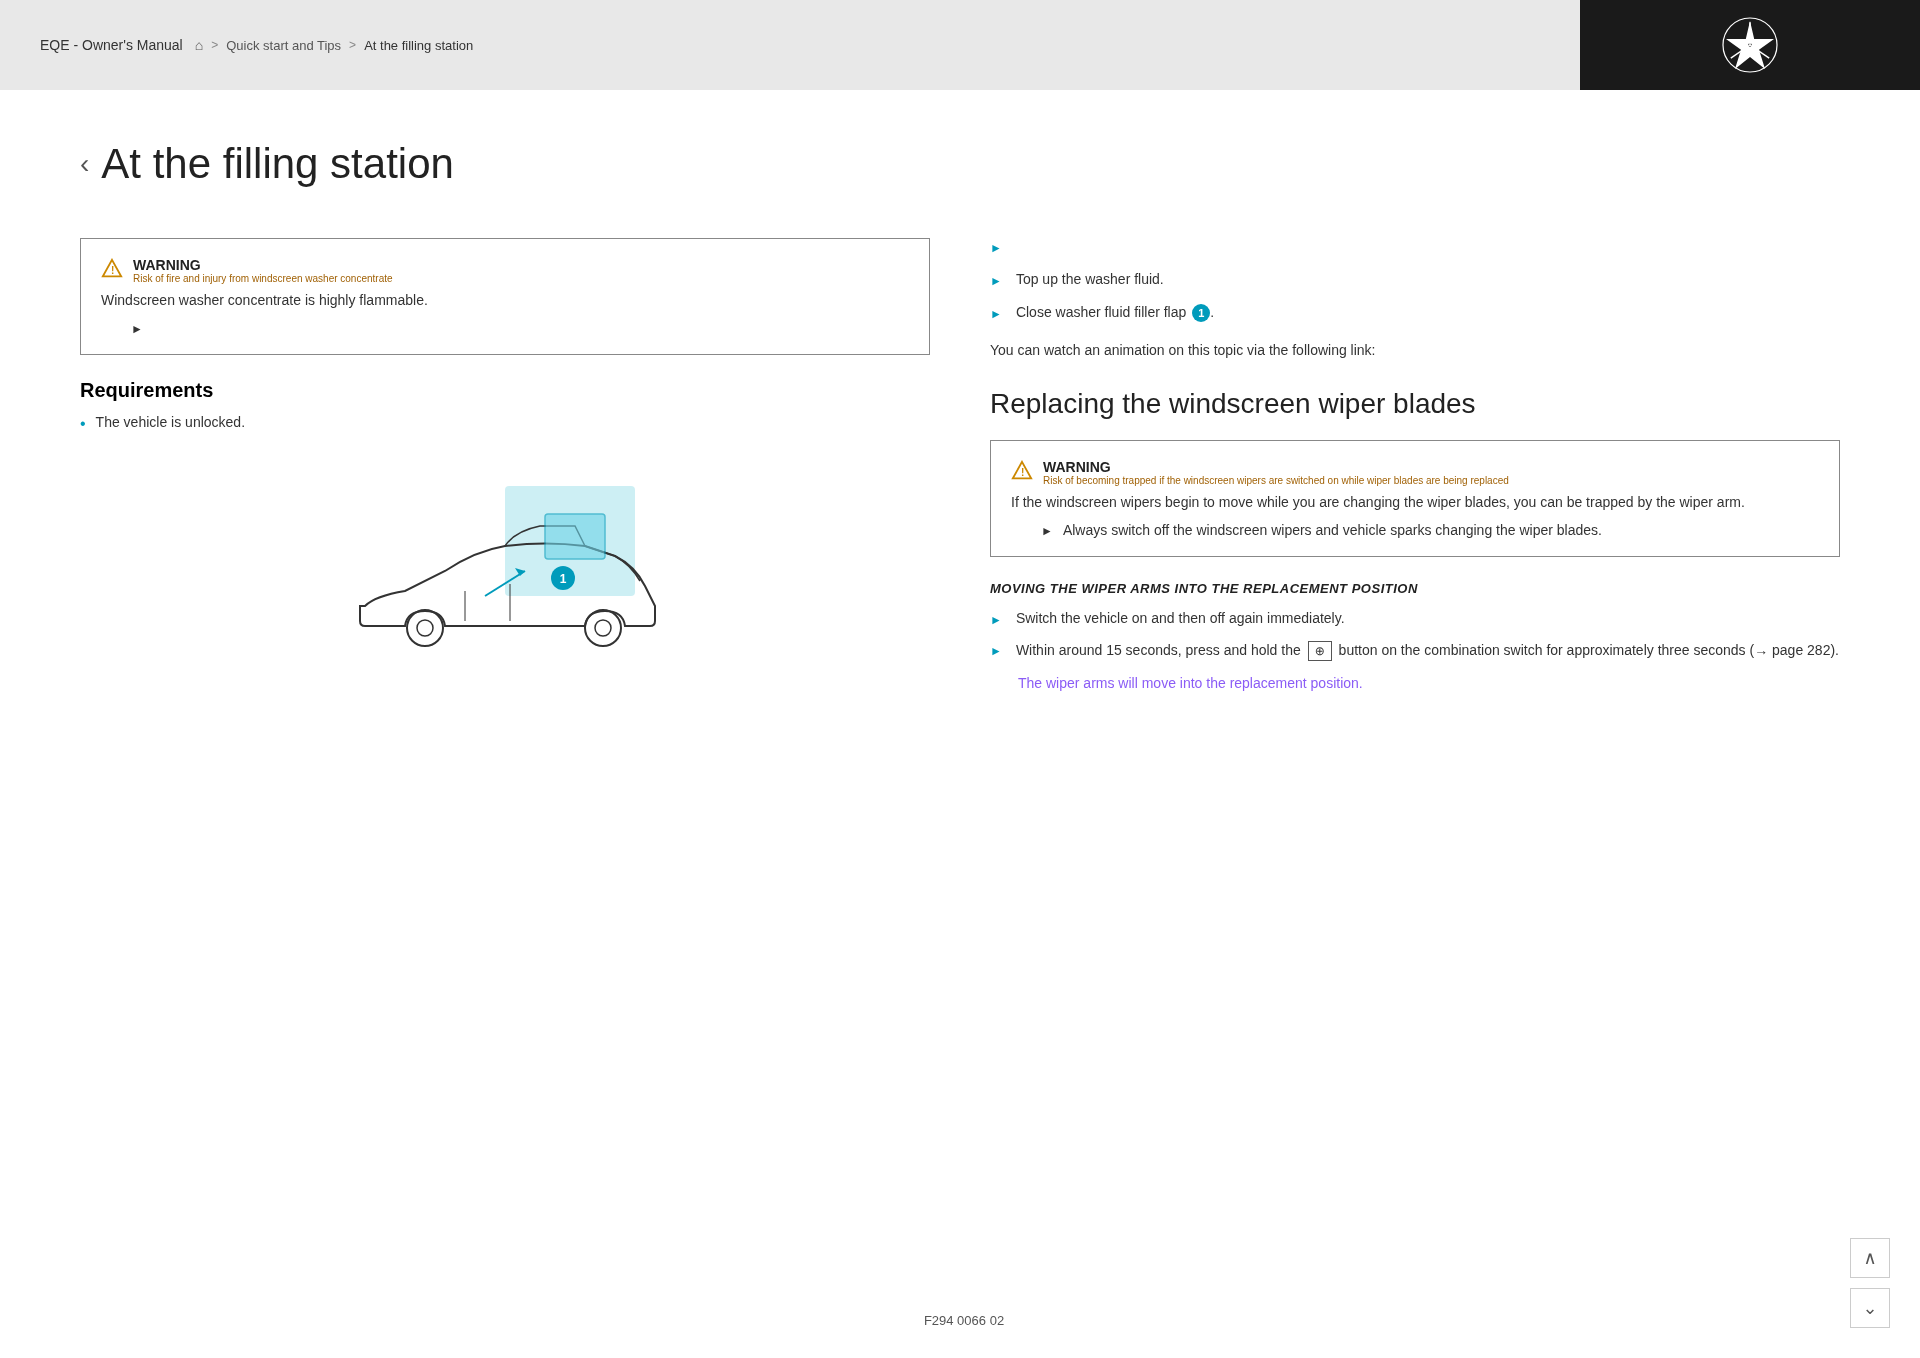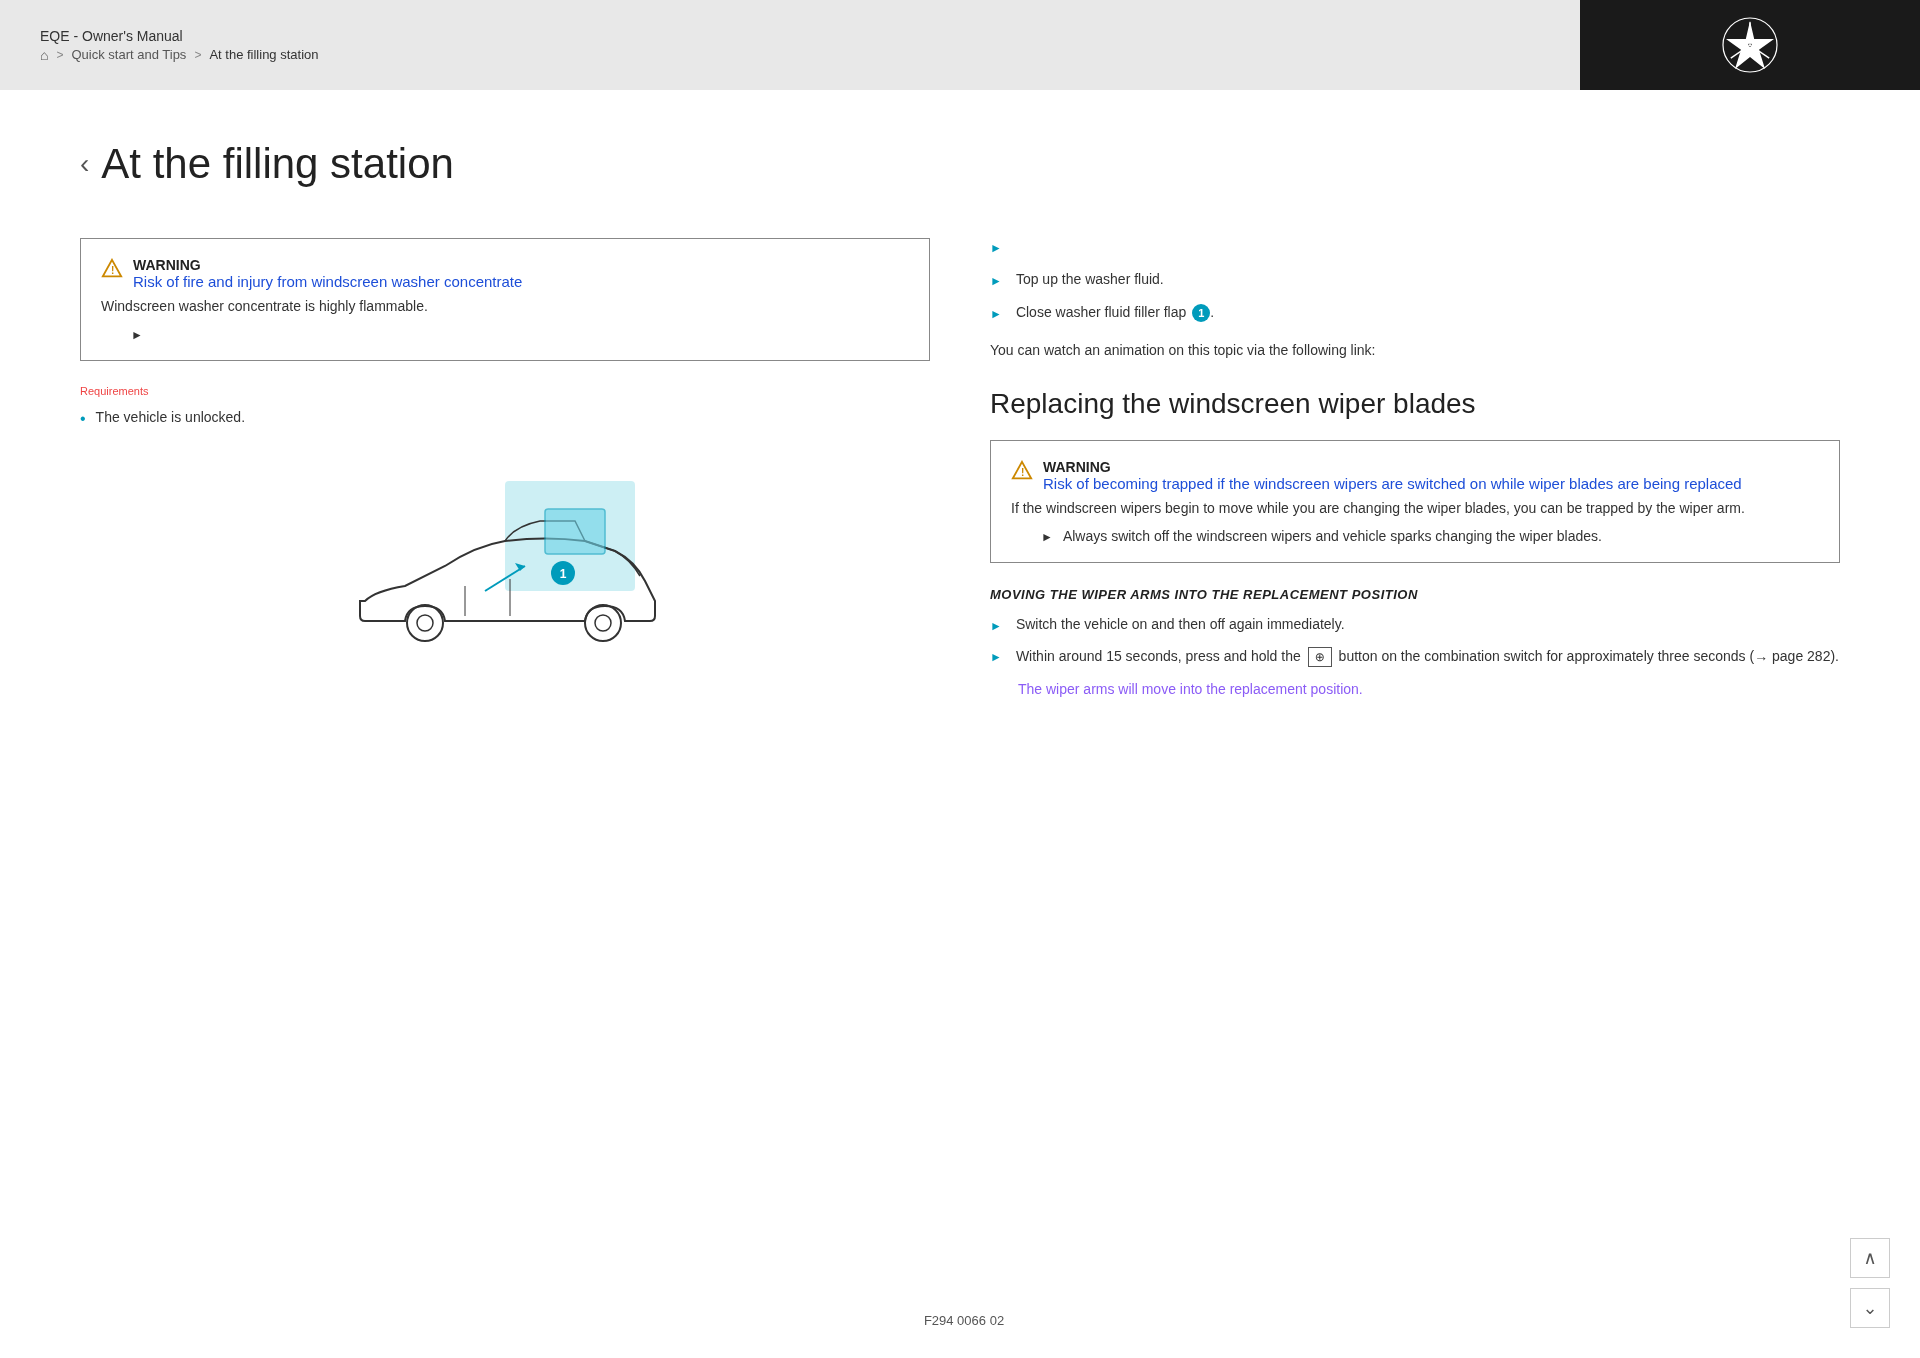--- a/index.html
+++ b/index.html
@@ -31,22 +31,22 @@
       display: flex;
       align-items: center;
       justify-content: center;
     }
     .mercedes-star {
       width: 60px;
       height: 60px;
     }
     .header-nav {
       display: flex;
-      flex-direction: column;
-      gap: 3px;
+      flex-direction: row;
+      gap: 12px;
     }
     .manual-title {
       font-size: 14px;
       color: #333;
       font-weight: normal;
     }
     .breadcrumb {
       display: flex;
       align-items: center;
       gap: 8px;
@@ -133,22 +133,22 @@
     .warning-header-text {
       display: flex;
       flex-direction: column;
     }
     .warning-label {
       font-size: 14px;
       font-weight: bold;
       color: #222;
     }
     .warning-subtitle {
-      font-size: 15px;
-      color: #1d4ed8;
+      font-size: 10px;
+      color: #a16207;
     }
     .warning-body {
       font-size: 14px;
       color: #333;
       margin-bottom: 12px;
       margin-top: 8px;
     }
     .warning-bullet {
       display: flex;
       align-items: flex-start;
@@ -159,23 +159,23 @@
     }
     .bullet-arrow {
       color: #333;
       font-size: 12px;
       margin-top: 2px;
       flex-shrink: 0;
     }
 
     
     .requirements-title {
-      font-size: 11px;
-      font-weight: normal;
-      color: #ef4444;
+      font-size: 20px;
+      font-weight: bold;
+      color: #000000;
       margin-bottom: 12px;
     }
     .requirements-list {
       list-style: none;
       margin-bottom: 24px;
     }
     .requirements-list li {
       display: flex;
       align-items: flex-start;
       gap: 10px;

